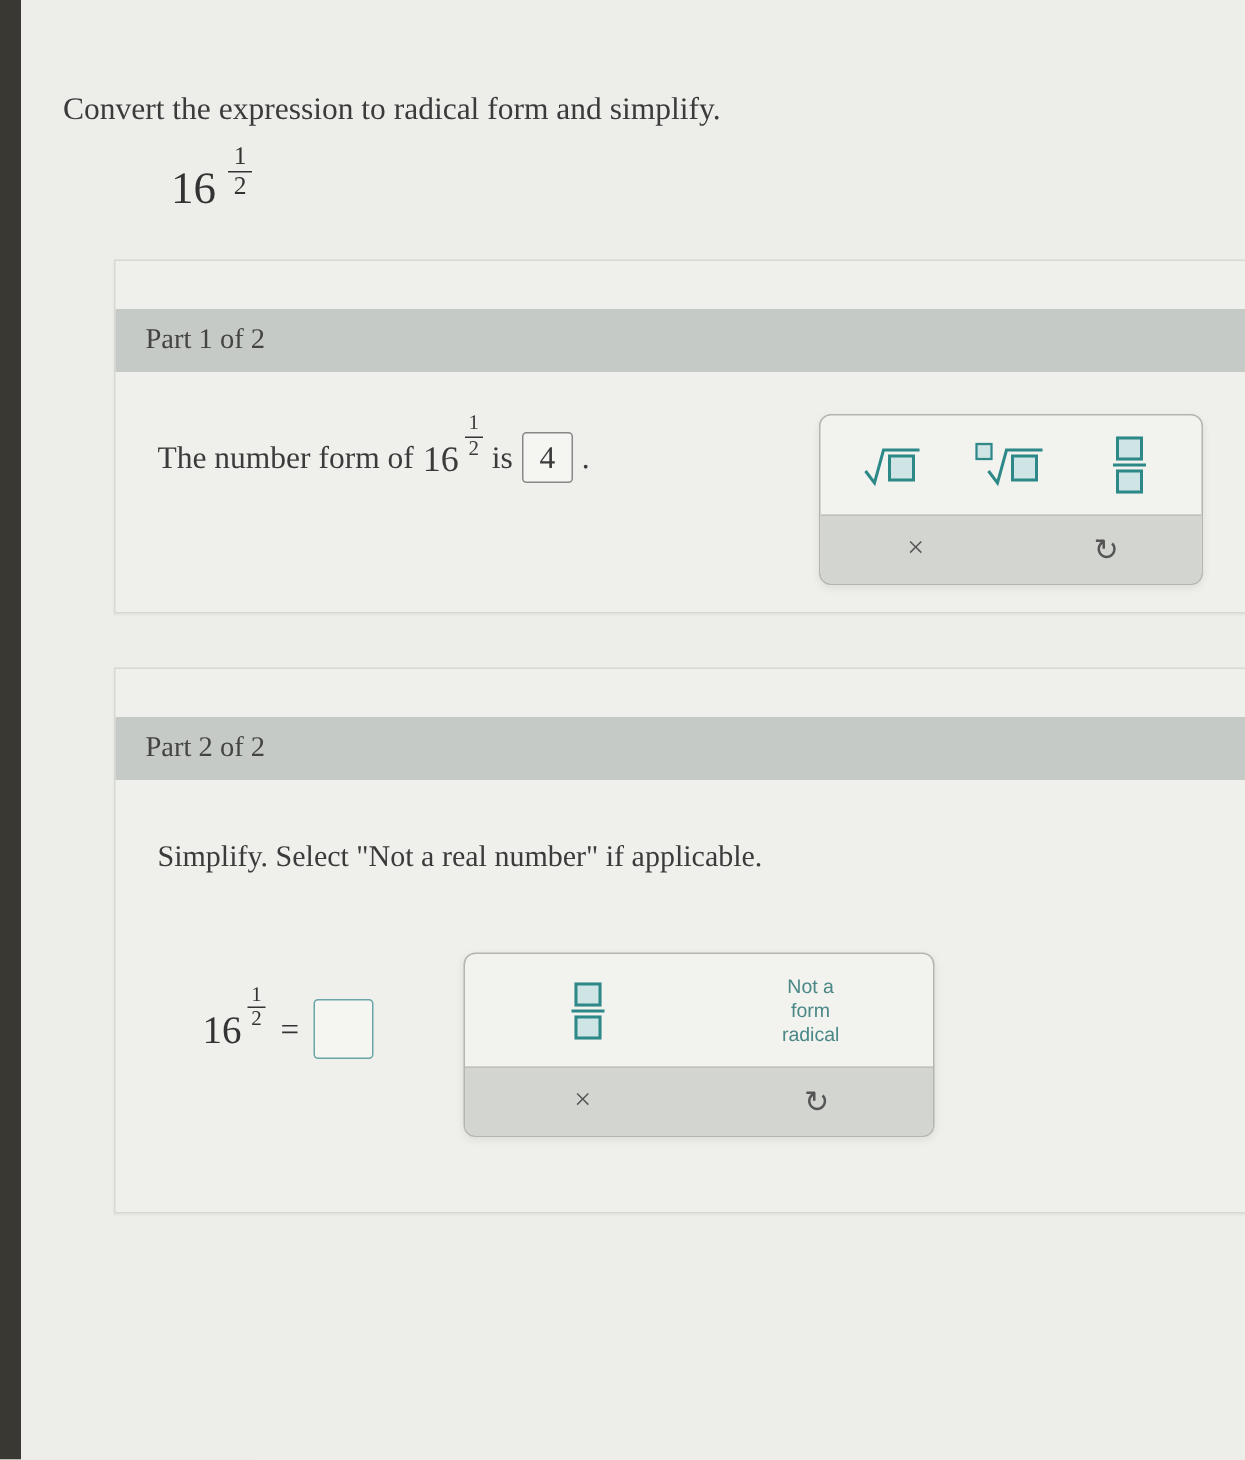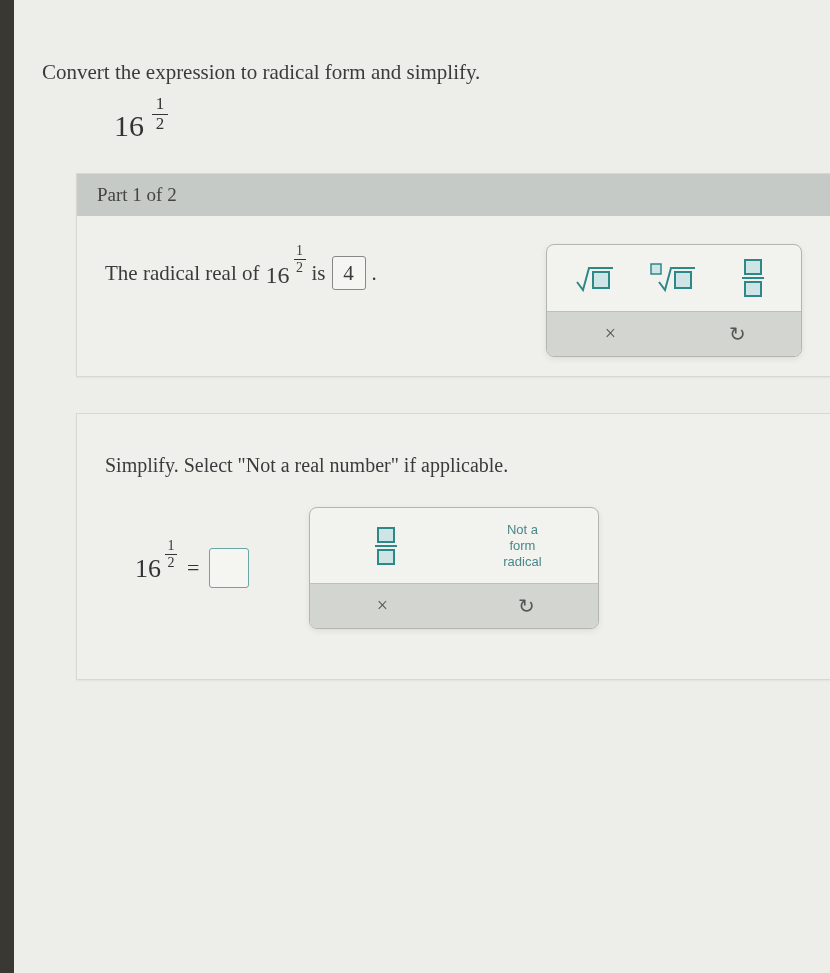--- a/index.html
+++ b/index.html
@@ -61,20 +61,21 @@
     border: 1px solid #d8d8d2;
     border-right: none;
     position: relative;
     box-shadow: 0 1px 2px rgba(0,0,0,0.05);
   }
   .card-header {
     background: #c5cac6;
     padding: 10px 20px;
     font-size: 19px;
     color: #444;
+    margin-top: 32px;
   }
   .card-body {
     padding: 40px 28px 50px 28px;
     position: relative;
     min-height: 160px;
   }
   .line1 {
     display: flex;
     align-items: center;
     gap: 6px;
@@ -105,23 +106,24 @@
     right: 28px;
     top: 28px;
     width: 256px;
     border: 1px solid #b5b5b0;
     border-radius: 8px;
     background: #f2f2ee;
     box-shadow: 0 2px 6px rgba(0,0,0,0.08);
     overflow: hidden;
   }
   .toolbox-2 {
-    width: 290px;
+    width: 314px;
     position: static;
     margin-left: 30px;
+    margin-top: 22px;
   }
   .tb-row {
     display: flex;
     justify-content: space-around;
     align-items: center;
     padding: 14px 8px;
   }
   .tb-actions {
     display: flex;
     background: #d3d5d0;
@@ -190,21 +192,21 @@
       <span class="bar"></span>
       <span>2</span>
     </span>
   </div>
 
   <div class="card">
     <div class="card-header">Part 1 of 2</div>
     <div class="card-body">
 
       <div class="line1">
-        <span>The radical real of </span>
+        <span>The number form of </span>
         <span style="display:inline-flex;align-items:flex-end">
           <span class="base" style="font-size:24px">16</span>
           <span class="sup-frac" style="font-size:14px;top:-14px">
             <span>1</span>
             <span class="bar" style="width:12px"></span>
             <span>2</span>
           </span>
         </span>
         <span> is </span>
         <span class="ans-box">4</span>
@@ -241,20 +243,21 @@
           <div class="tb-act">
             <span class="undo-icon">↺</span>
           </div>
         </div>
       </div>
 
     </div>
   </div>
 
   <div class="card">
+    <div class="card-header">Part 2 of 2</div>
     <div class="card-body">
 
       <div style="font-size:20px;color:#3b3b3b;margin-bottom:30px">Simplify. Select "Not a real number" if applicable.</div>
 
       <div class="part2-row">
         <div style="display:flex;align-items:center;gap:10px;margin-left:30px">
           <span style="display:inline-flex;align-items:flex-end">
             <span class="base" style="font-size:26px">16</span>
             <span class="sup-frac" style="font-size:14px;top:-14px">
               <span>1</span>

